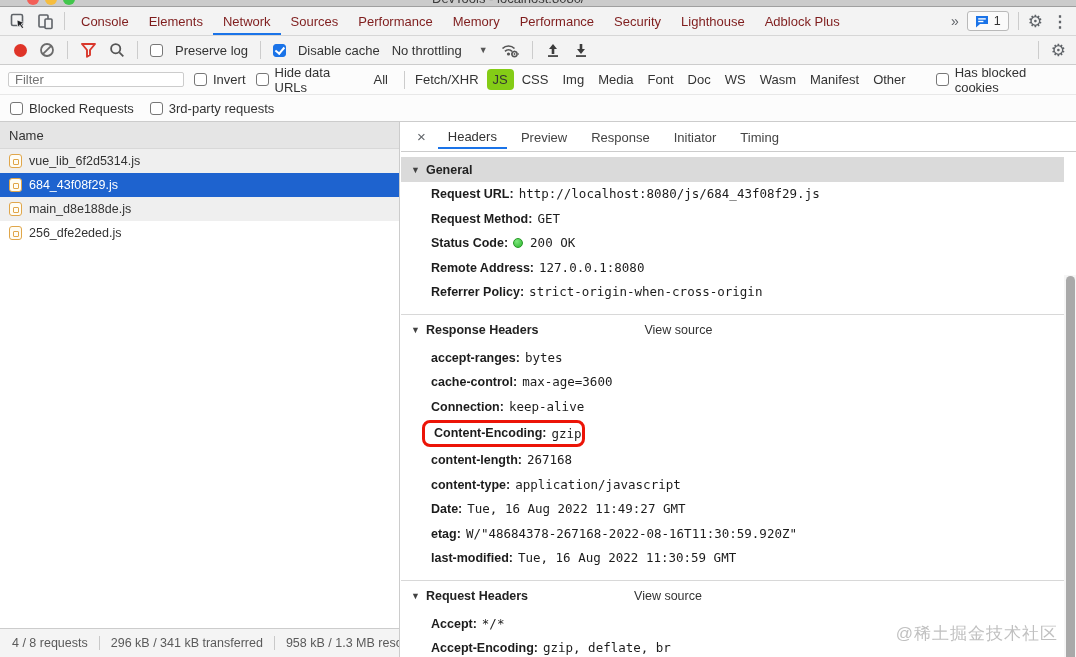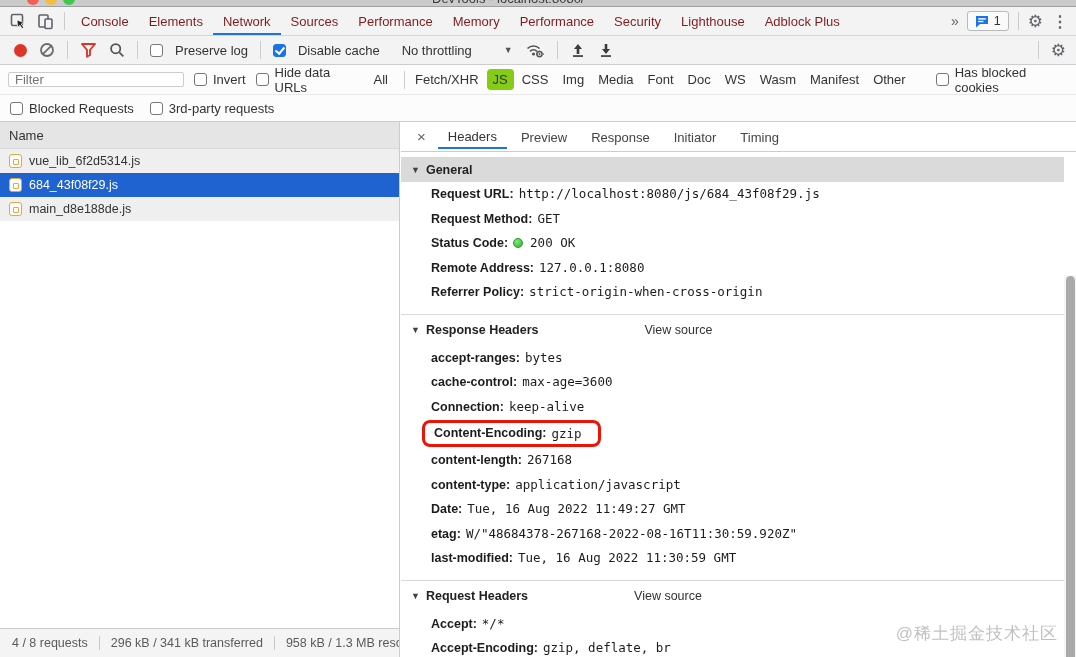--- a/index.html
+++ b/index.html
@@ -26,21 +26,21 @@
   .gear { font-size:17px; color:#5f6368; line-height:1; }
   .dots { font-size:16px; color:#5f6368; font-weight:bold; }
 
   
   .toolbar2 { position:absolute; left:0; top:36px; width:1076px; height:29px; background:#f3f3f3; border-bottom:1px solid #ccc; display:flex; align-items:center; gap:12px; padding:0 10px; font-size:13px; }
   .rec { width:13px; height:13px; border-radius:50%; background:#df3428; margin-left:4px; }
   .cb { width:13px; height:13px; border:1.5px solid #777; border-radius:3px; background:#fff; display:inline-block; flex:none; }
   .cb.checked { background:#1a73e8; border-color:#1a73e8; position:relative; }
   .cb.checked::after { content:""; position:absolute; left:3.5px; top:0.5px; width:3.5px; height:7px; border:solid #fff; border-width:0 2px 2px 0; transform:rotate(40deg); }
   .ctl-label { color:#333; }
-  .throttle { display:flex; align-items:center; gap:32px; margin-left:10px; }
+  .throttle { display:flex; align-items:center; gap:17px; margin-left:0; }
   .dd-arrow { font-size:9px; color:#555; }
   .spacer { flex:1; }
 
   
   .filterrow { position:absolute; left:0; top:65px; width:1076px; height:30px; background:#fcfcfc; border-bottom:1px solid #e8e8e8; display:flex; align-items:center; gap:10px; padding:0 8px; font-size:13px; }
   .filter-input { width:176px; height:15px; border:1px solid #ccc; border-radius:2px; font-size:13px; padding:0 6px; color:#333; outline:none; font-family:"Liberation Sans", sans-serif; }
   .cb-group { display:flex; align-items:center; gap:6px; }
   .pill { padding:3px 6px; border-radius:4px; color:#333; }
   .pill.sel { background:#84cc16; }
   .pills { display:flex; align-items:center; gap:2px; }
@@ -64,21 +64,21 @@
   .det-content { position:absolute; left:0; top:31px; right:12px; bottom:0; overflow:hidden; }
   .sect-hdr { display:flex; align-items:center; gap:6px; height:25px; padding-left:10px; font-size:12.5px; font-weight:bold; color:#222; }
   .sect-hdr.grey { background:#dadada; margin-top:4px; }
   .sect-hdr.line { border-top:1px solid #d8d8d8; margin-top:9px; height:32px; }
   .tri { font-size:9px; color:#424242; font-weight:normal; }
   .view-src { font-weight:normal; color:#333; margin-left:100px; font-size:12.5px; }
   .kv { padding-left:30px; line-height:24.5px; font-size:12.5px; white-space:nowrap; }
   .kv b { color:#1c1c1c; }
   .kv .val { font-family:"DejaVu Sans Mono", monospace; color:#1c1c1c; margin-left:5px; font-size:12.5px; }
   .kv.hl-row { height:29px; display:flex; align-items:center; }
-  .red-box { display:inline-flex; align-items:center; border:3px solid #ec1407; border-radius:8px; padding:1px 16px 1px 9px; margin-left:-9px; line-height:19px; }
+  .red-box { display:inline-flex; align-items:center; border:3px solid #ec1407; border-radius:8px; padding:1px 0 1px 9px; margin-left:-9px; line-height:19px; }
   .status-dot { display:inline-block; width:10px; height:10px; border-radius:50%; background:radial-gradient(circle at 35% 30%, #7de87d, #2eb52e); border:1px solid #249a24; vertical-align:-1px; margin:0 2px 0 5px; }
 
   
   .scroll-track { position:absolute; right:0; top:153px; width:12px; height:504px; background:#f6f6f6; }
   .scroll-thumb { position:absolute; left:1.5px; top:1px; width:9px; height:452px; background:#a9a9a9; border-radius:5px; }
 
   
   .statusbar { position:absolute; left:0; top:628px; width:400px; height:29px; background:#f4f4f4; border-top:1px solid #ccc; border-right:1px solid #ccc; display:flex; align-items:center; gap:11px; padding-left:12px; font-size:12.5px; color:#5a5a5a; white-space:nowrap; overflow:hidden; }
   .sb-sep { width:1px; height:14px; background:#c9c9c9; flex:none; }
 
@@ -245,20 +245,24 @@
     <span>vue_lib_6f2d5314.js</span>
   </div>
   <div class="req-row sel">
     <span class="js-icon"></span>
     <span>684_43f08f29.js</span>
   </div>
   <div class="req-row odd">
     <span class="js-icon"></span>
     <span>main_d8e188de.js</span>
   </div>
+  <div class="req-row">
+    <span class="js-icon"></span>
+    <span>256_dfe2eded.js</span>
+  </div>
 </div>
 
 <div class="rightpane">
   <div class="det-tabs">
     <span class="close-x">×</span>
     <span class="det-tab sel">Headers</span>
     <span class="det-tab">Preview</span>
     <span class="det-tab">Response</span>
     <span class="det-tab">Initiator</span>
     <span class="det-tab">Timing</span>

